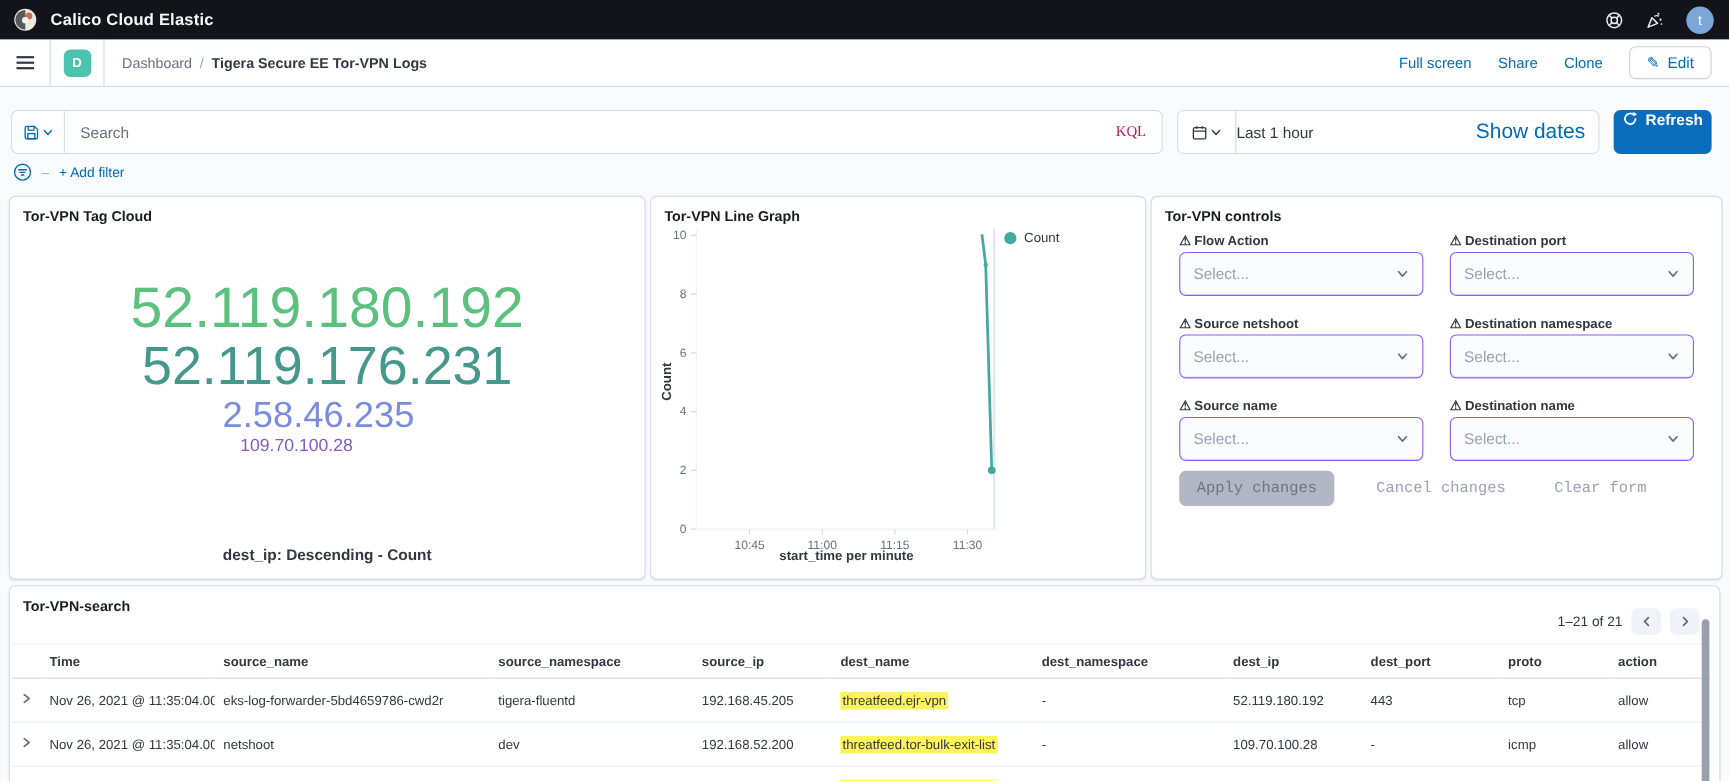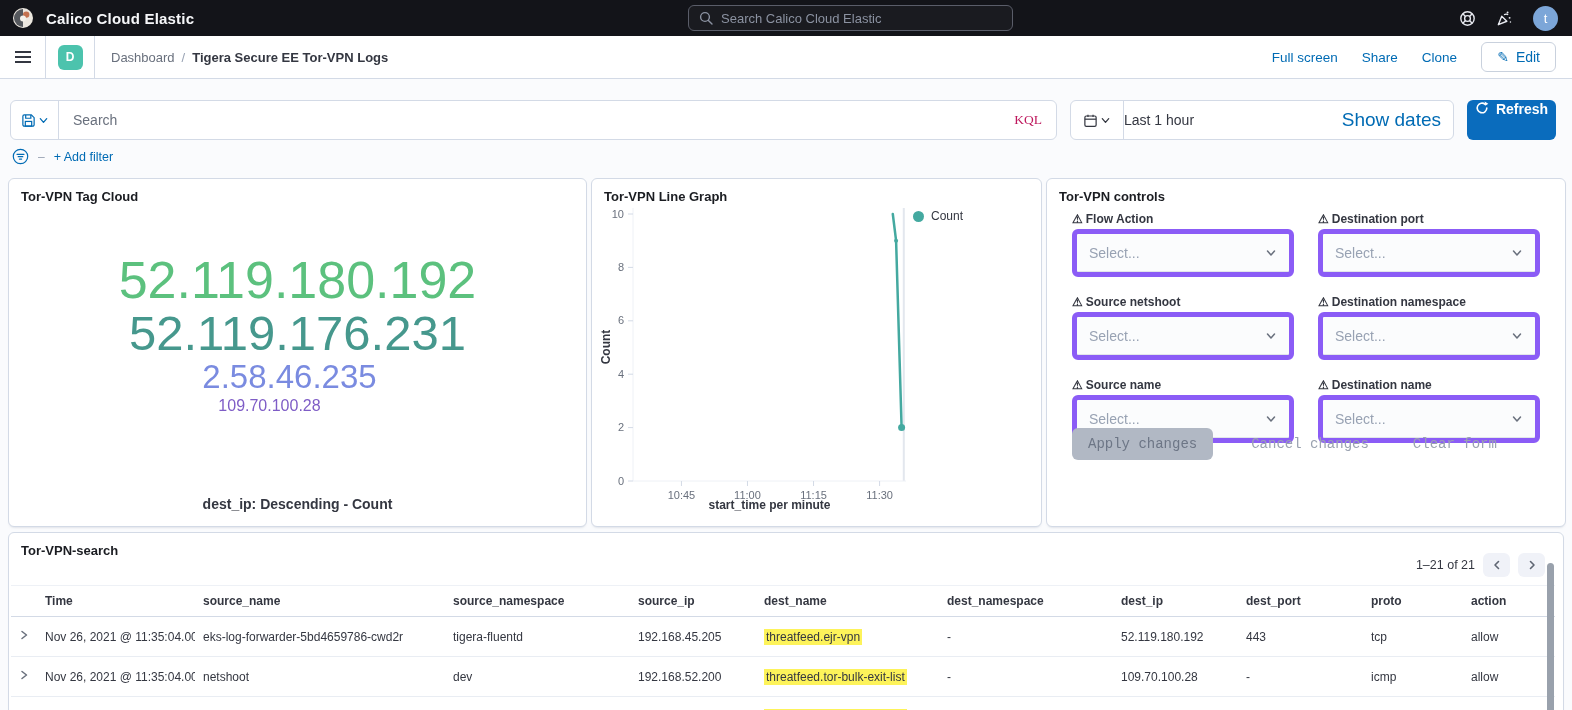--- a/index.html
+++ b/index.html
@@ -79,21 +79,21 @@
     font-size:12px;color:#343741;}
   .legend{position:absolute;top:30px;left:321px;display:flex;align-items:center;gap:7px;
     font-size:12px;color:#343741;}
   .legend-dot{width:11px;height:11px;border-radius:50%;}
 
   
   .controls-grid{position:absolute;top:32px;left:25px;width:468px;display:grid;
     grid-template-columns:1fr 1fr;column-gap:24px;row-gap:17px;}
   .field-label{display:flex;align-items:center;gap:3px;font-size:12px;font-weight:700;color:#343741;height:16px;}
   .warn{font-size:12px;line-height:1;}
-  .select{margin-top:2px;height:38px;background:#fbfcfd;border:5px solid #8b5cf6;border-radius:6px;
+  .select{margin-top:2px;height:38px;background:#fbfcfd;border:1px solid #8b5cf6;border-radius:6px;
     display:flex;align-items:center;justify-content:space-between;padding:0 12px;cursor:pointer;
     box-shadow:inset 0 -1px 0 rgba(152,162,179,.25);}
   .ph{color:#98a2b3;font-size:14px;}
   .controls-buttons{position:absolute;top:249px;left:25px;display:flex;align-items:center;gap:32px;font-family:Liberation Mono, monospace;}
   .btn-apply{height:32px;padding:0 16px;background:#b1b8c4;color:#6d7686;border:none;border-radius:6px;
     font-size:14px;font-weight:500;font-family:inherit;}
   .btn-text{color:#9aa2b0;font-size:14px;background:none;border:none;font-family:inherit;}
 
   
   .pagination-row{position:absolute;top:20px;right:18px;display:flex;align-items:center;gap:8px;}
@@ -116,27 +116,20 @@
 
   <header id="topbar">
     <div class="tb-left">
       <svg width="22" height="22" viewBox="0 0 22 22">
         <circle cx="11" cy="11" r="10" fill="#ece7df"></circle>
         <path d="M11 2 a9 9 0 0 0 0 18 Z" fill="#3b3e46" opacity="0.85"></path>
         <circle cx="14.2" cy="7.6" r="3.2" fill="#c4724f"></circle>
         <circle cx="11" cy="11.4" r="3" fill="#f4f1ea"></circle>
       </svg>
       <span class="tb-title">Calico Cloud Elastic</span>
-    </div>
-    <div class="tb-search">
-      <svg width="14" height="14" viewBox="0 0 14 14">
-        <circle cx="6" cy="6" r="4.4" fill="none" stroke="#8b92a1" stroke-width="1.4"></circle>
-        <line x1="9.4" y1="9.4" x2="13" y2="13" stroke="#8b92a1" stroke-width="1.4" stroke-linecap="round"></line>
-      </svg>
-      <span>Search Calico Cloud Elastic</span>
     </div>
     <div class="tb-right">
       <svg width="17" height="17" viewBox="0 0 16 16">
         <circle cx="8" cy="8" r="6.3" fill="none" stroke="#e8eaf0" stroke-width="1.3"></circle>
         <circle cx="8" cy="8" r="2.7" fill="none" stroke="#e8eaf0" stroke-width="1.3"></circle>
         <g stroke="#e8eaf0" stroke-width="1.3">
           <line x1="9.9" y1="6.1" x2="12.4" y2="3.6"></line>
             <line x1="9.9" y1="9.9" x2="12.4" y2="12.4"></line>
           <line x1="6.1" y1="9.9" x2="3.6" y2="12.4"></line>
             <line x1="6.1" y1="6.1" x2="3.6" y2="3.6"></line>

